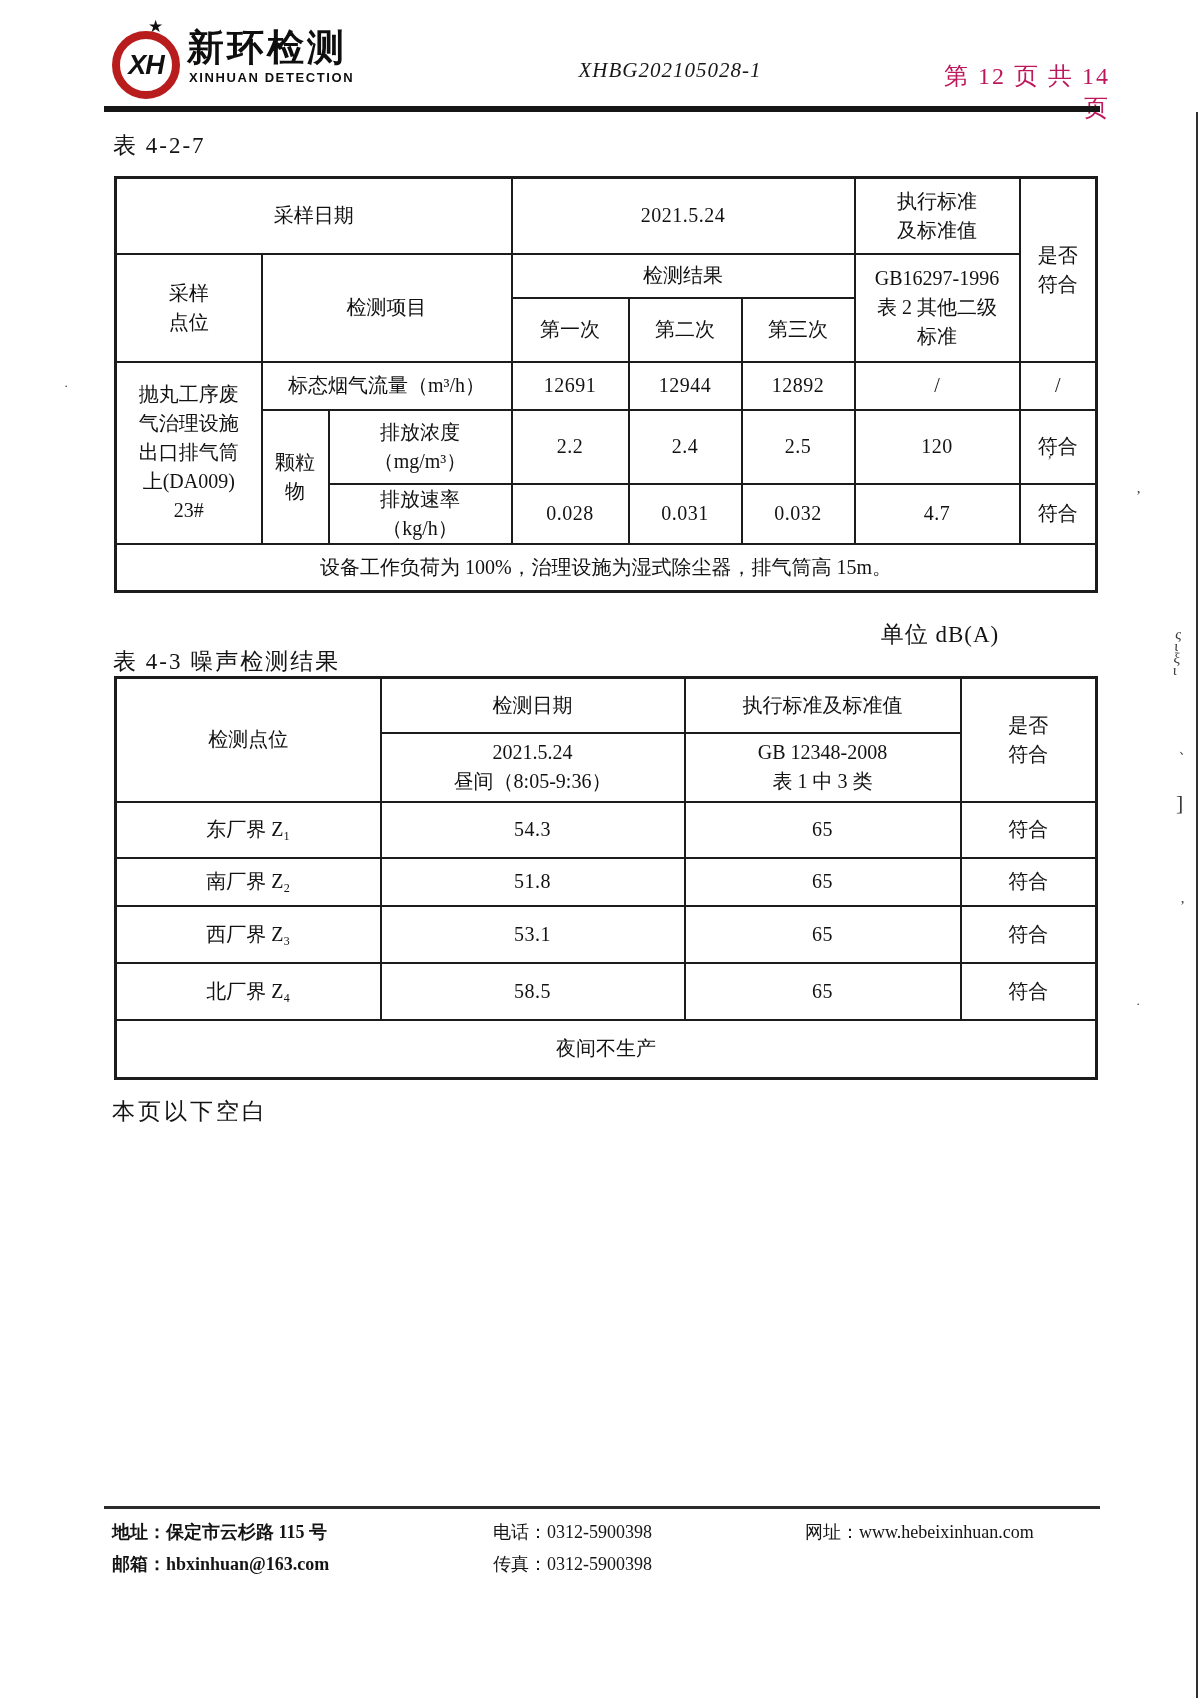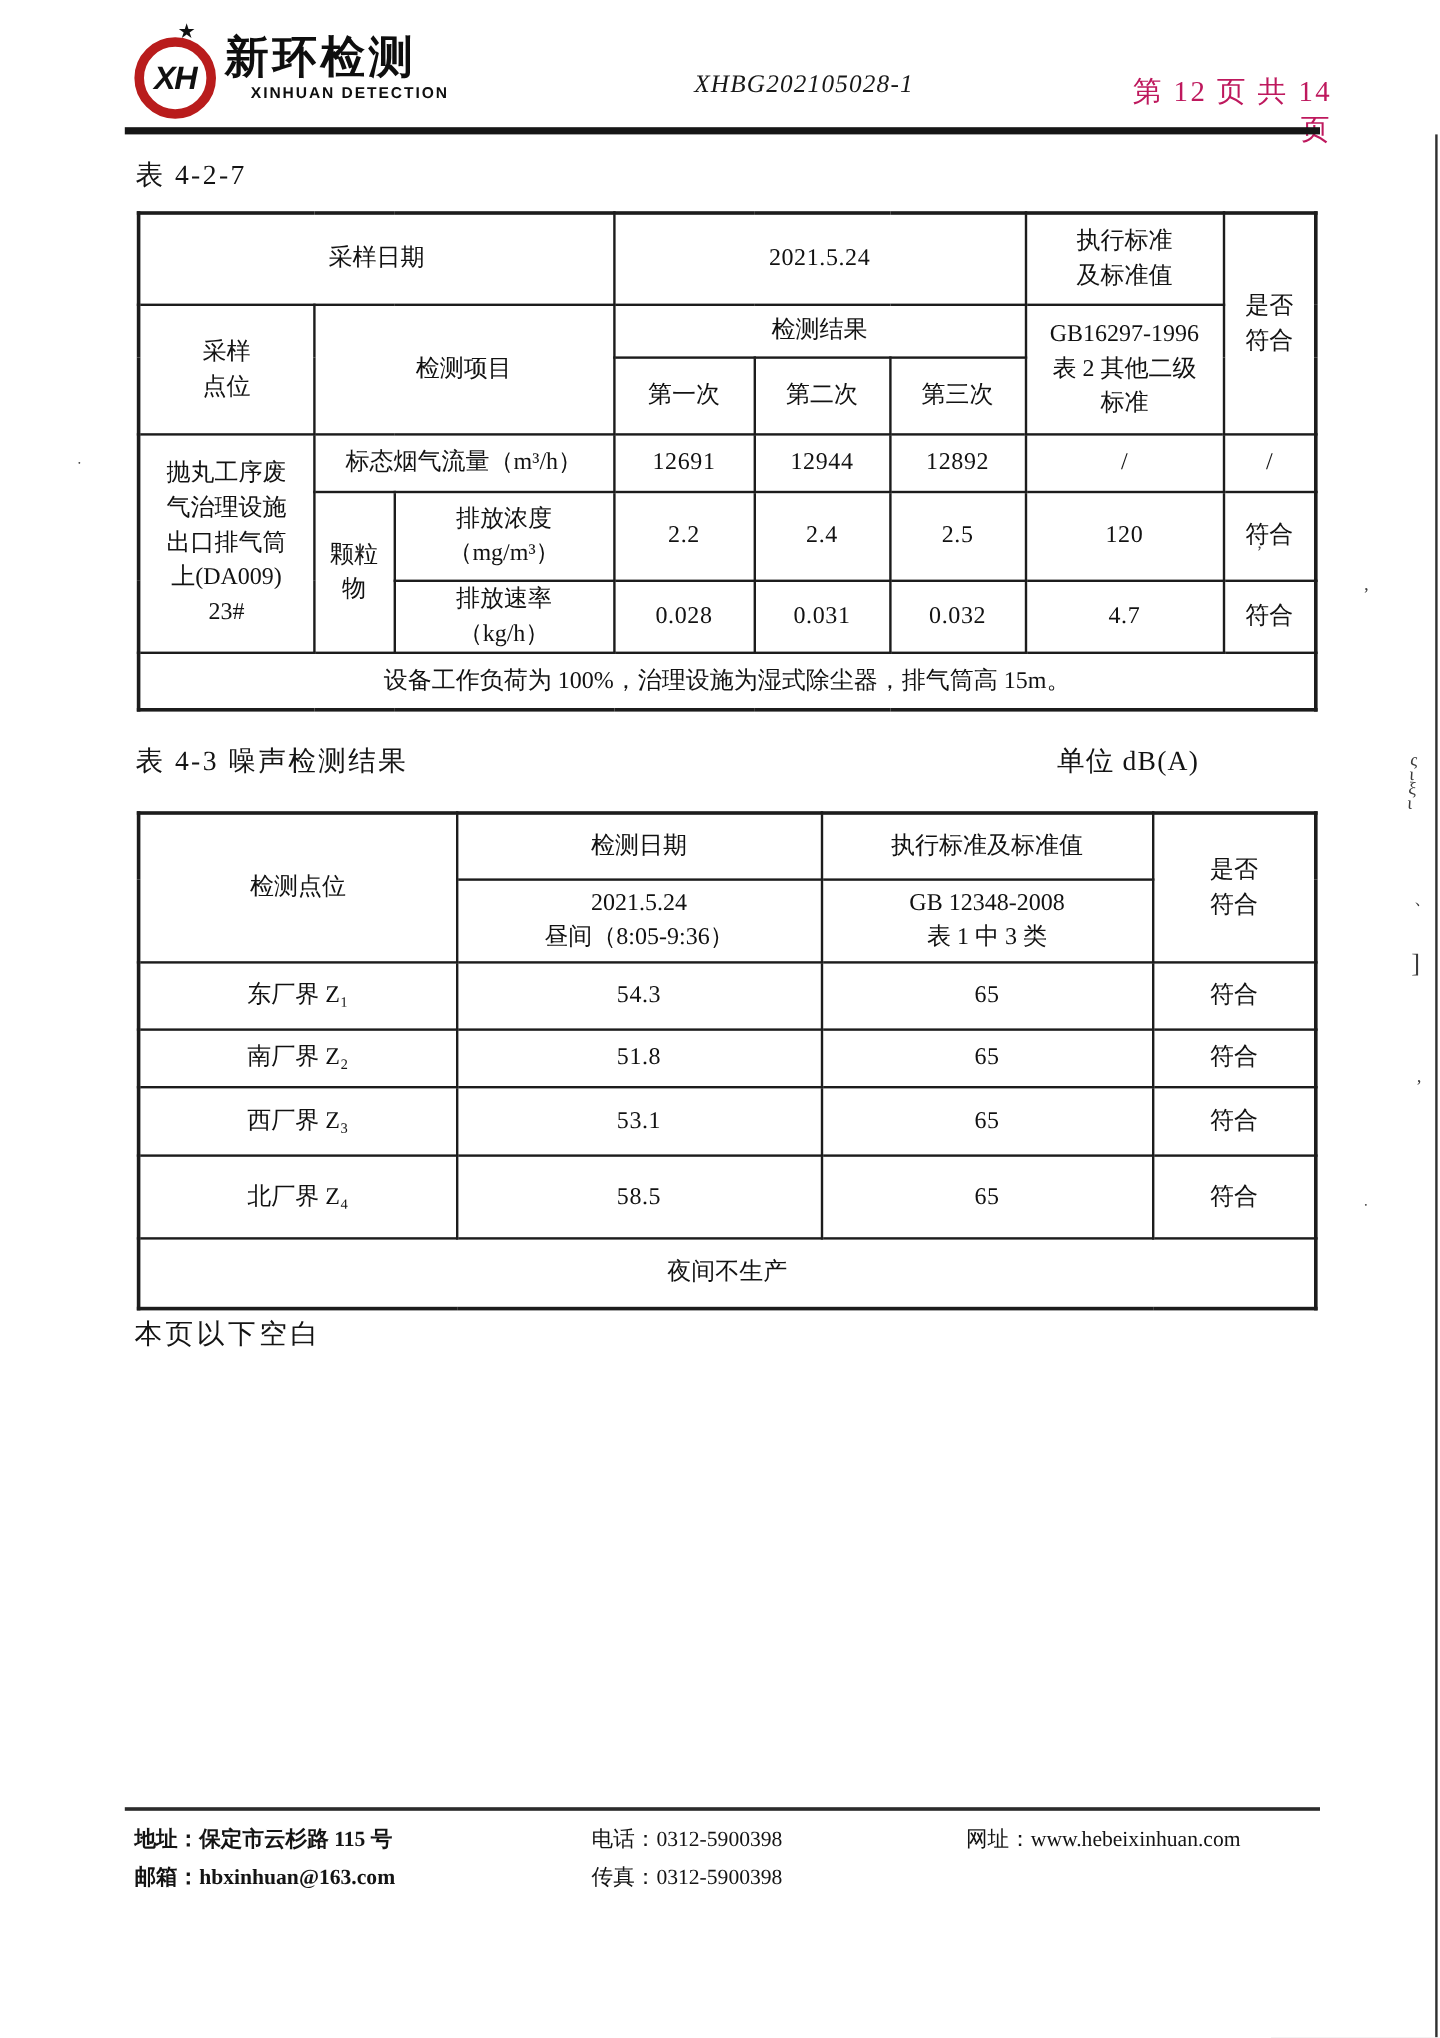--- a/index.html
+++ b/index.html
@@ -26,36 +26,36 @@
     position:absolute;left:148px;top:18px;font-size:17px;color:#101010;line-height:1;
   }
   .hdr-name-cn{
     position:absolute;left:187px;top:28px;
     font-family:"Liberation Sans","DejaVu Sans",sans-serif;
     font-weight:bold;font-size:37px;letter-spacing:3px;color:#0e0e0e;line-height:1.1;
   }
   .hdr-name-en{
     position:absolute;left:189px;top:70px;
     font-family:"Liberation Sans","DejaVu Sans",sans-serif;
-    font-weight:bold;font-size:13px;letter-spacing:1.6px;color:#0e0e0e;margin-left:20px;
+    font-weight:bold;font-size:13px;letter-spacing:1.6px;color:#0e0e0e;
   }
   .hdr-doc-no{
     position:absolute;left:540px;top:58px;width:260px;text-align:center;
     font-style:italic;font-size:21px;letter-spacing:1px;color:#181818;
   }
   .hdr-page-info{
     position:absolute;left:920px;top:60px;width:190px;text-align:right;
     font-size:24px;color:#be185d;letter-spacing:2px;
   }
   .hdr-rule{
     position:absolute;left:104px;top:106px;width:996px;height:6px;background:#161616;
   }
   
   .tbl1-title{position:absolute;left:113px;top:130px;font-size:23px;letter-spacing:2px;}
-  .tbl2-title{position:absolute;left:113px;top:619px;font-size:23px;letter-spacing:2px;}
+  .tbl2-title{position:absolute;left:113px;top:646px;font-size:23px;letter-spacing:2px;}
   .tbl2-unit{position:absolute;left:840px;top:619px;width:200px;text-align:center;font-size:23px;letter-spacing:1px;}
   .body-note{position:absolute;left:112px;top:1096px;font-size:23px;letter-spacing:3px;}
   
   table.t{border-collapse:collapse;table-layout:fixed;position:absolute;left:114px;width:981px;}
   table.t td{
     border:2px solid #1c1c1c;text-align:center;vertical-align:middle;
     font-size:20px;color:#121212;padding:0 3px;line-height:1.45;
   }
   table.t{border:3px solid #1c1c1c;}
   .t1{top:176px;}
@@ -199,21 +199,21 @@
       <td class="num">51.8</td>
       <td class="num">65</td>
       <td>符合</td>
     </tr>
     <tr style="height:57px">
       <td>西厂界 Z₃</td>
       <td class="num">53.1</td>
       <td class="num">65</td>
       <td>符合</td>
     </tr>
-    <tr style="height:69px">
+    <tr style="height:57px">
       <td>北厂界 Z₄</td>
       <td class="num">58.5</td>
       <td class="num">65</td>
       <td>符合</td>
     </tr>
     <tr style="height:59px">
       <td colspan="4">夜间不生产</td>
     </tr>
   </tbody>
     </table>

